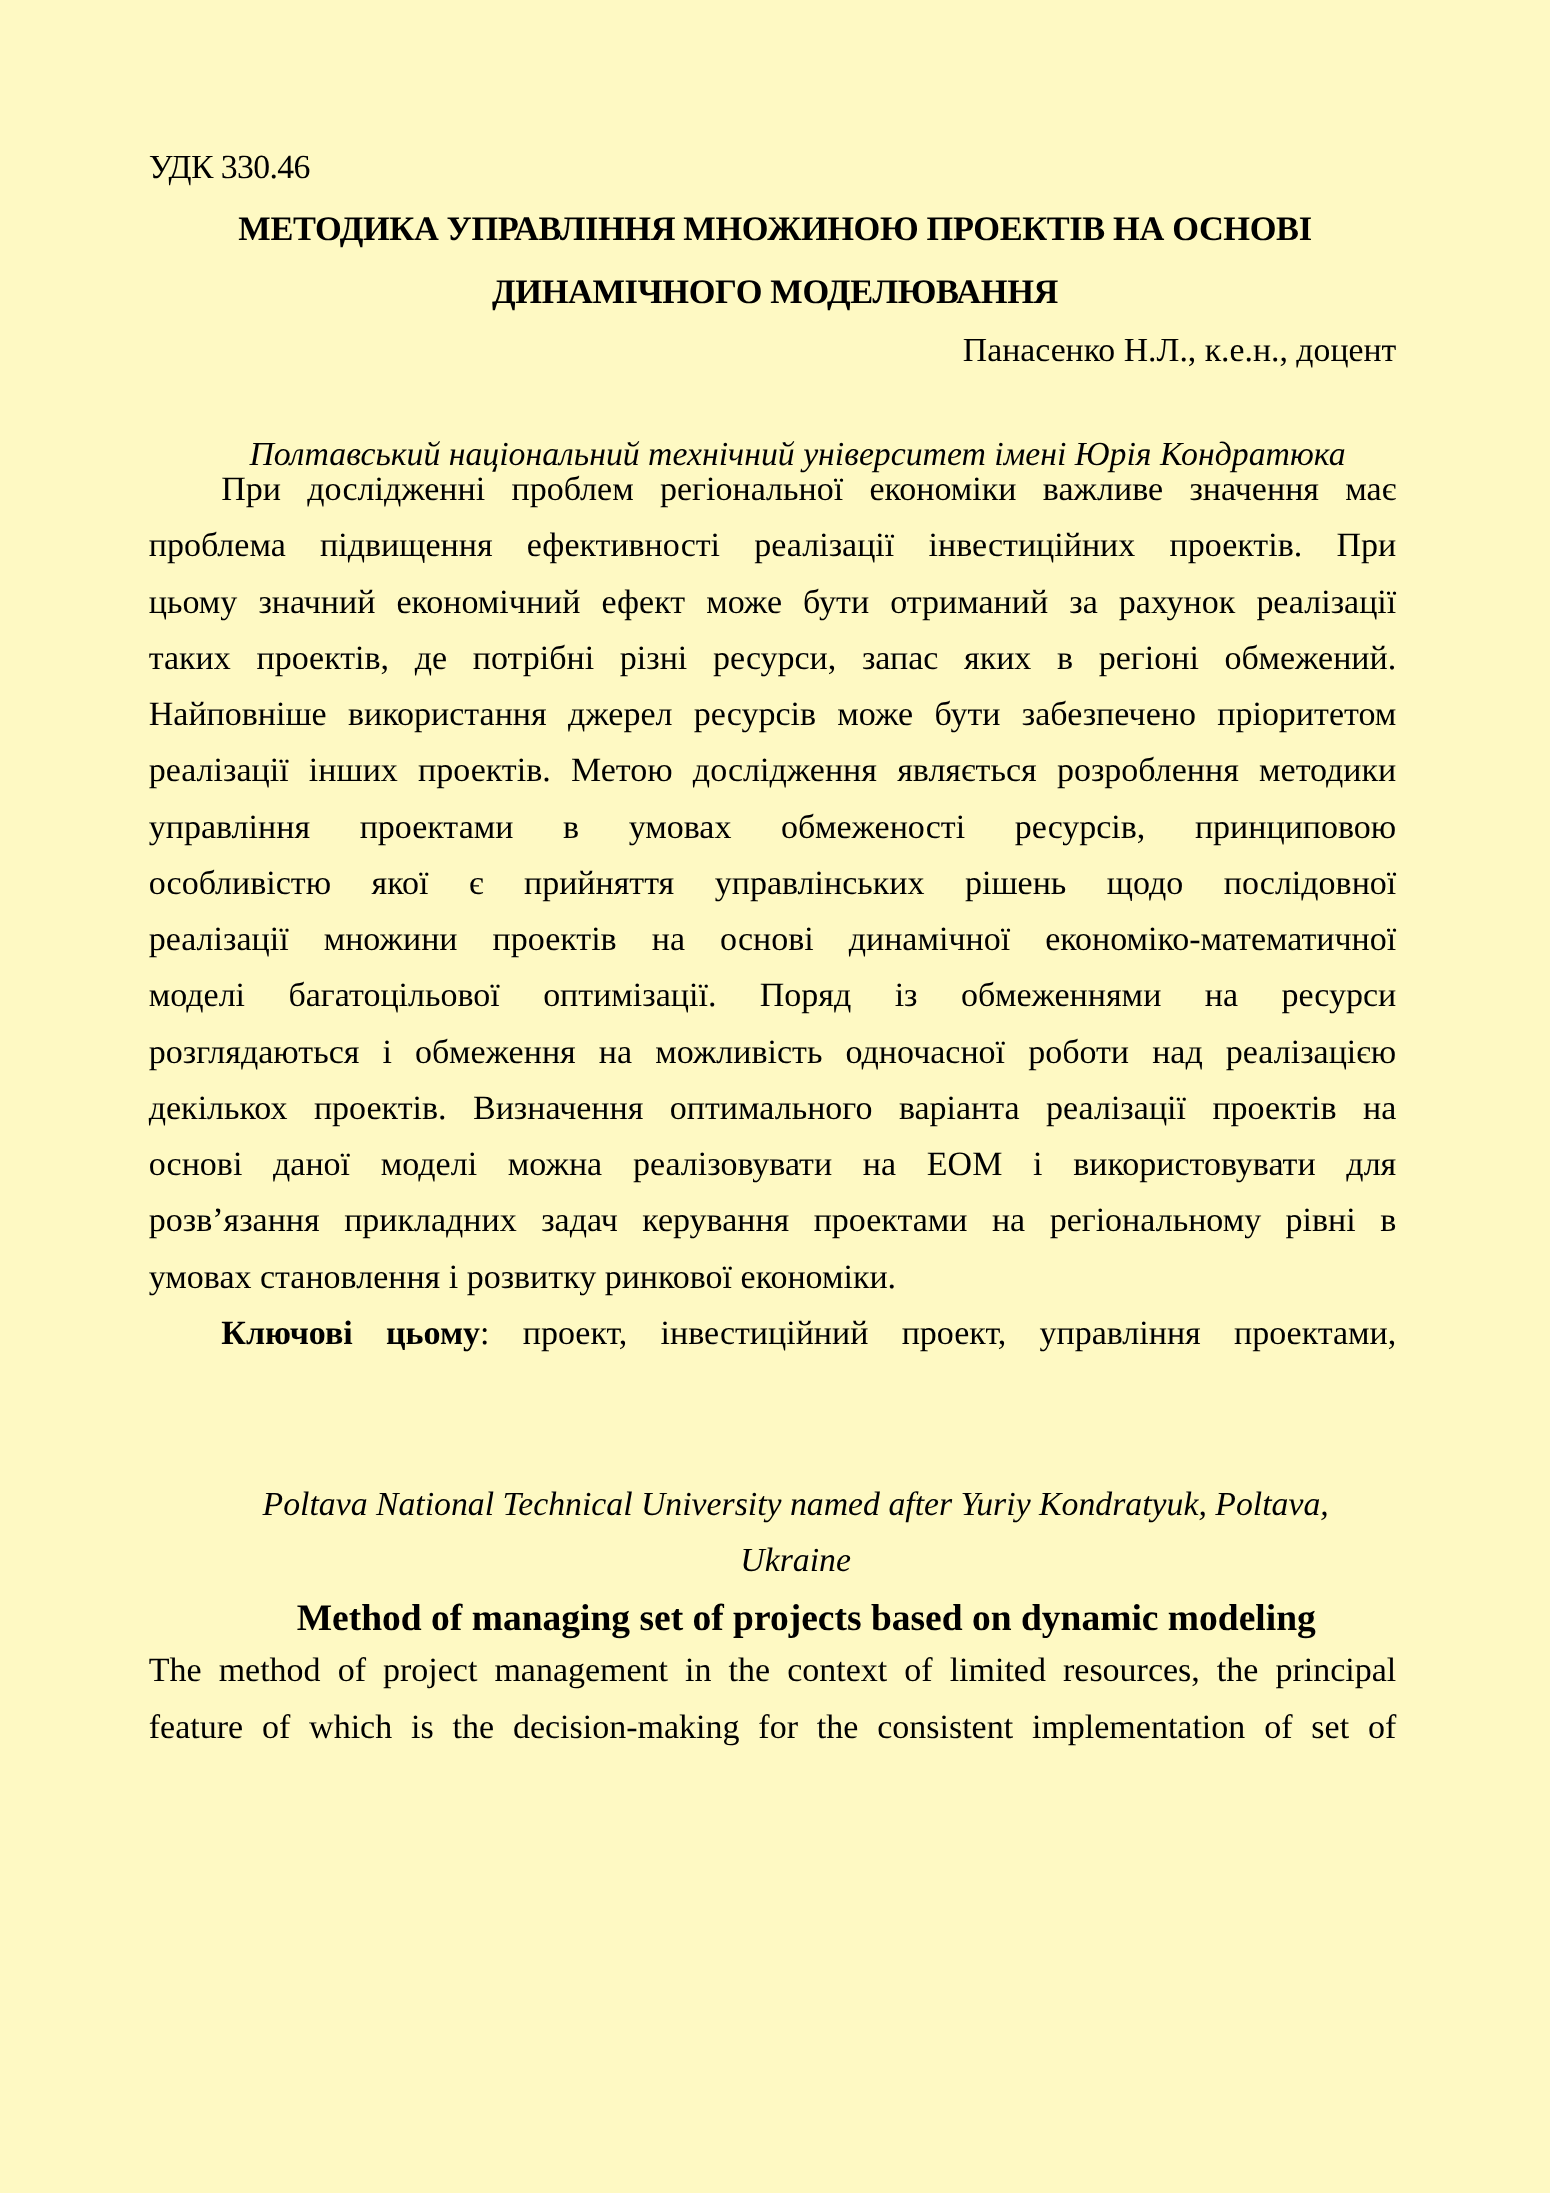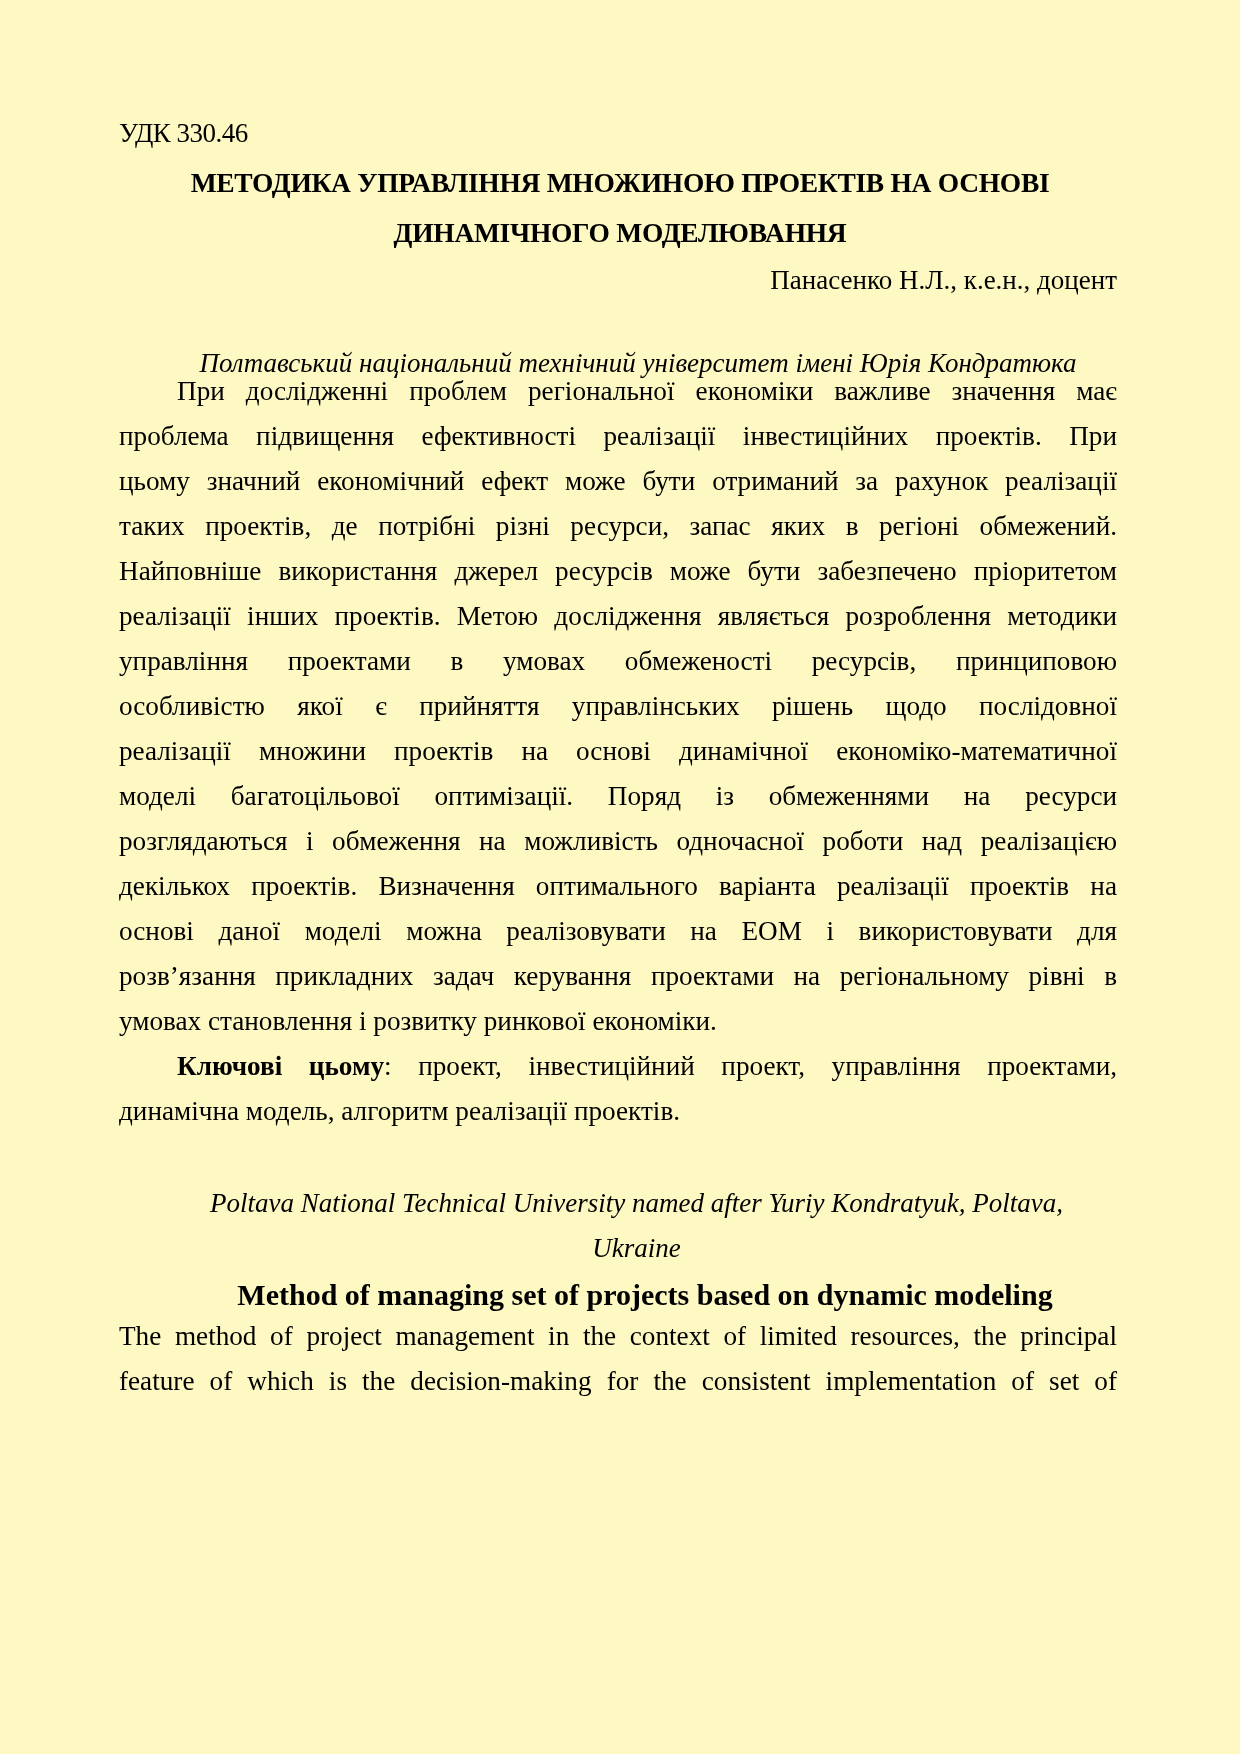--- a/index.html
+++ b/index.html
@@ -49,21 +49,20 @@
     <div class="line" style="top:738px">реалізації множини проектів на основі динамічної економіко-математичної</div>
     <div class="line" style="top:783px">моделі багатоцільової оптимізації. Поряд із обмеженнями на ресурси</div>
     <div class="line" style="top:828px">розглядаються і обмеження на можливість одночасної роботи над реалізацією</div>
     <div class="line" style="top:873px">декількох проектів. Визначення оптимального варіанта реалізації проектів на</div>
     <div class="line" style="top:918px">основі даної моделі можна реалізовувати на ЕОМ і використовувати для</div>
     <div class="line" style="top:963px">розв’язання прикладних задач керування проектами на регіональному рівні в</div>
     <div class="line last" style="top:1008px">умовах становлення і розвитку ринкової економіки.</div>
   </div>
 
   <div class="line indent kw" style="top:1053px"><b>Ключові цьому</b><span>: проект, інвестиційний проект, управління проектами,</span></div>
-  <div class="line last" style="top:1098px">динамічна модель, алгоритм реалізації проектів.</div>
 
   <div class="abs en-affil" style="top:1188px">Poltava National Technical University named after Yuriy Kondratyuk, Poltava,</div>
   <div class="abs en-affil" style="top:1233px">Ukraine</div>
   <div class="abs en-title" style="top:1278px">Method of managing set of projects based on dynamic modeling</div>
 
   <div class="line" style="top:1323px">The method of project management in the context of limited resources, the principal</div>
   <div class="line" style="top:1368px">feature of which is the decision-making for the consistent implementation  of set of</div>
 
 </div>
 

